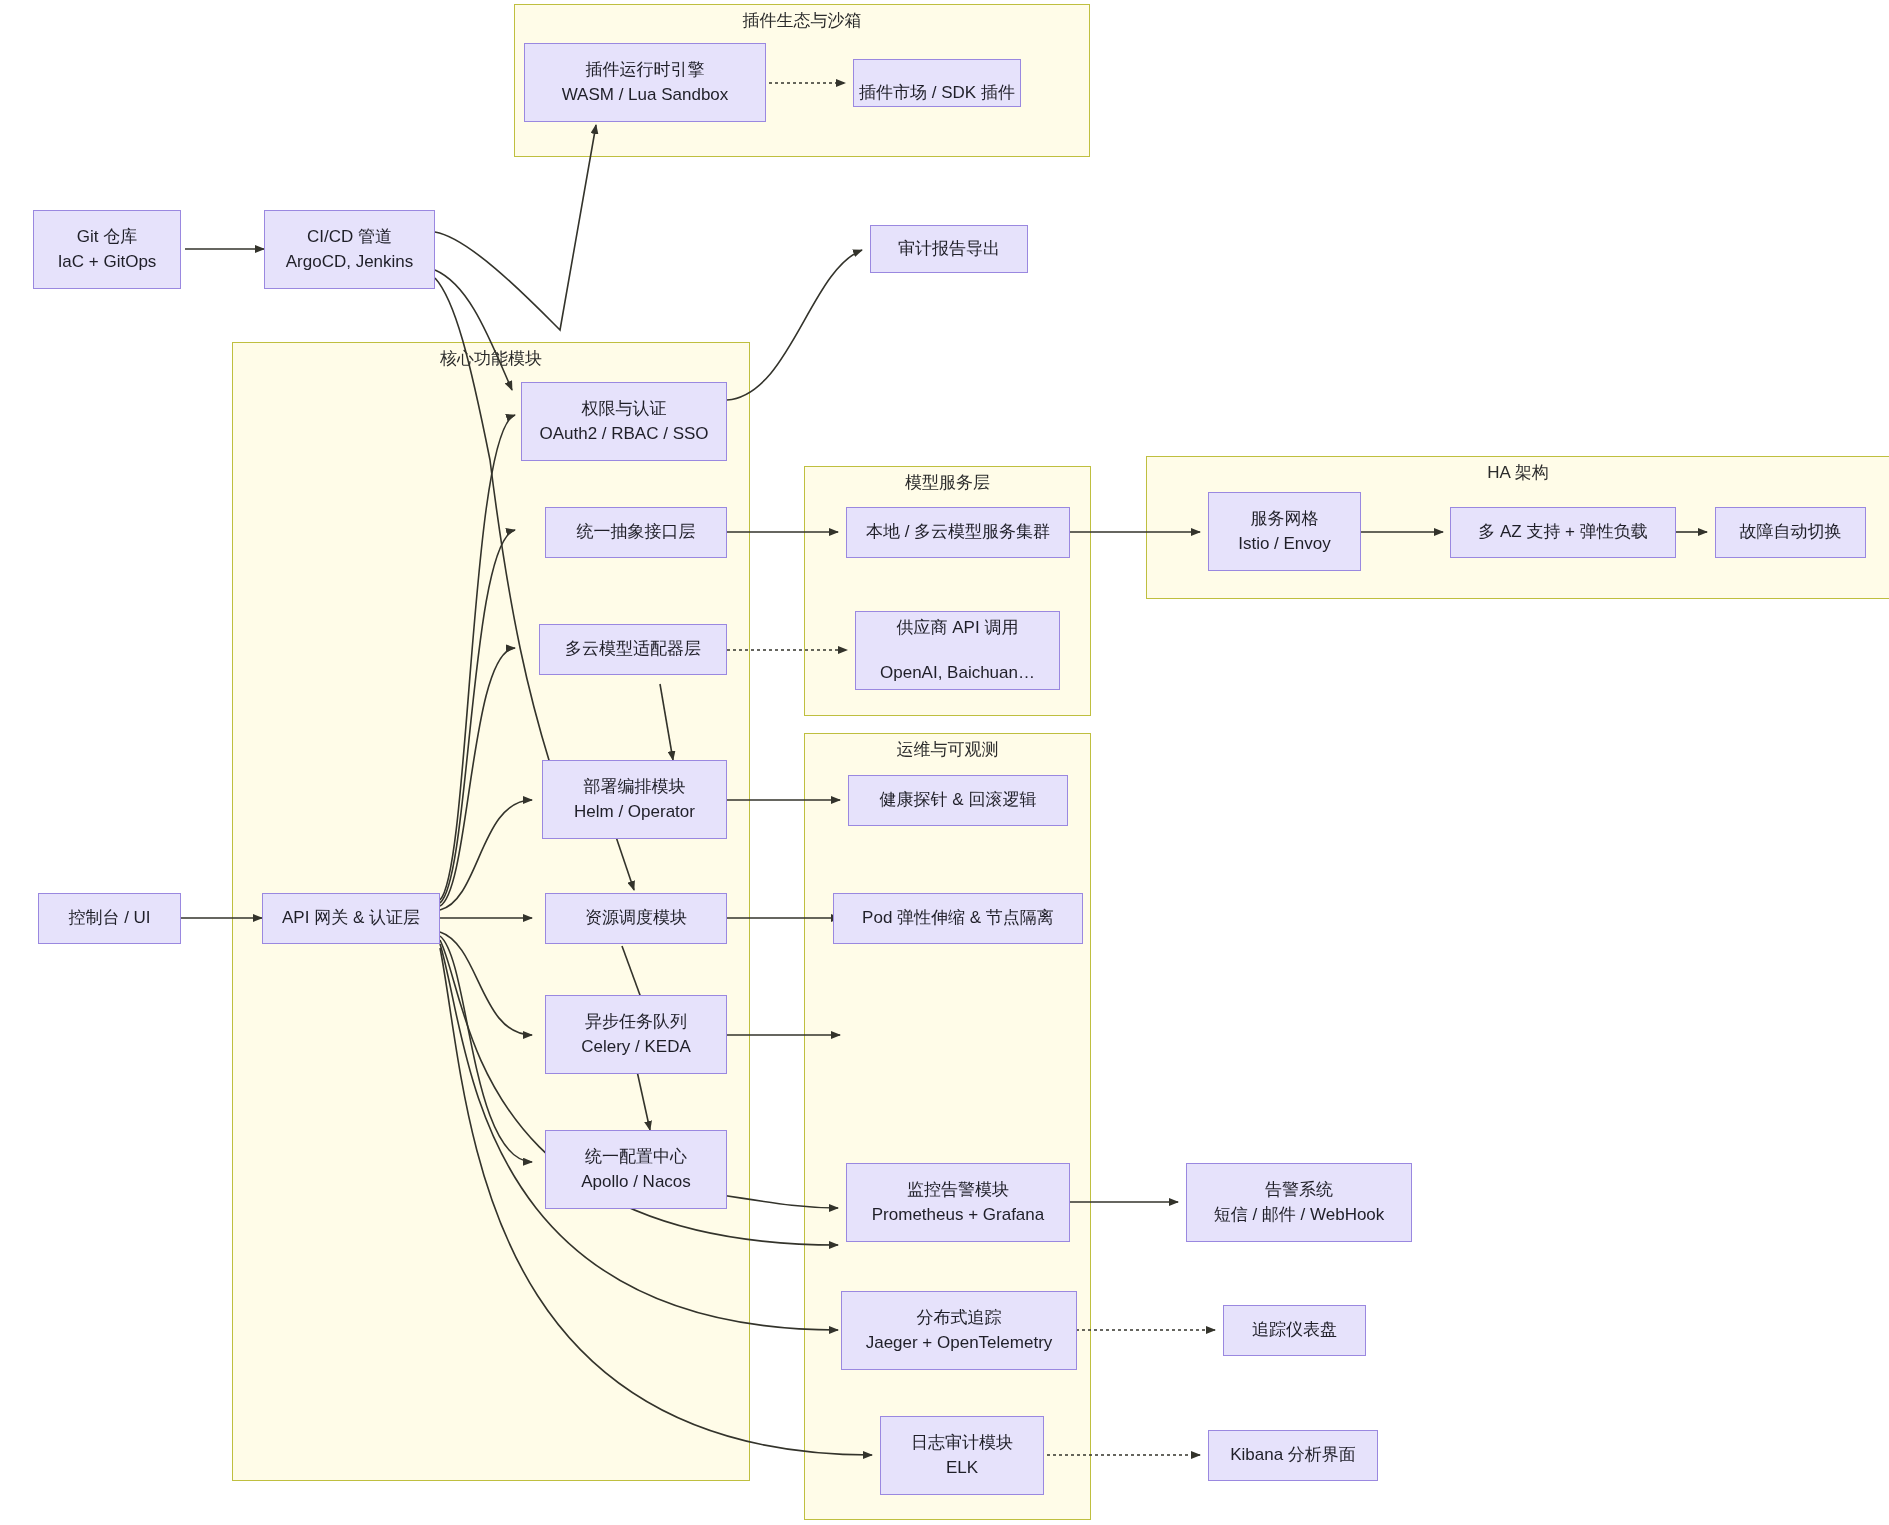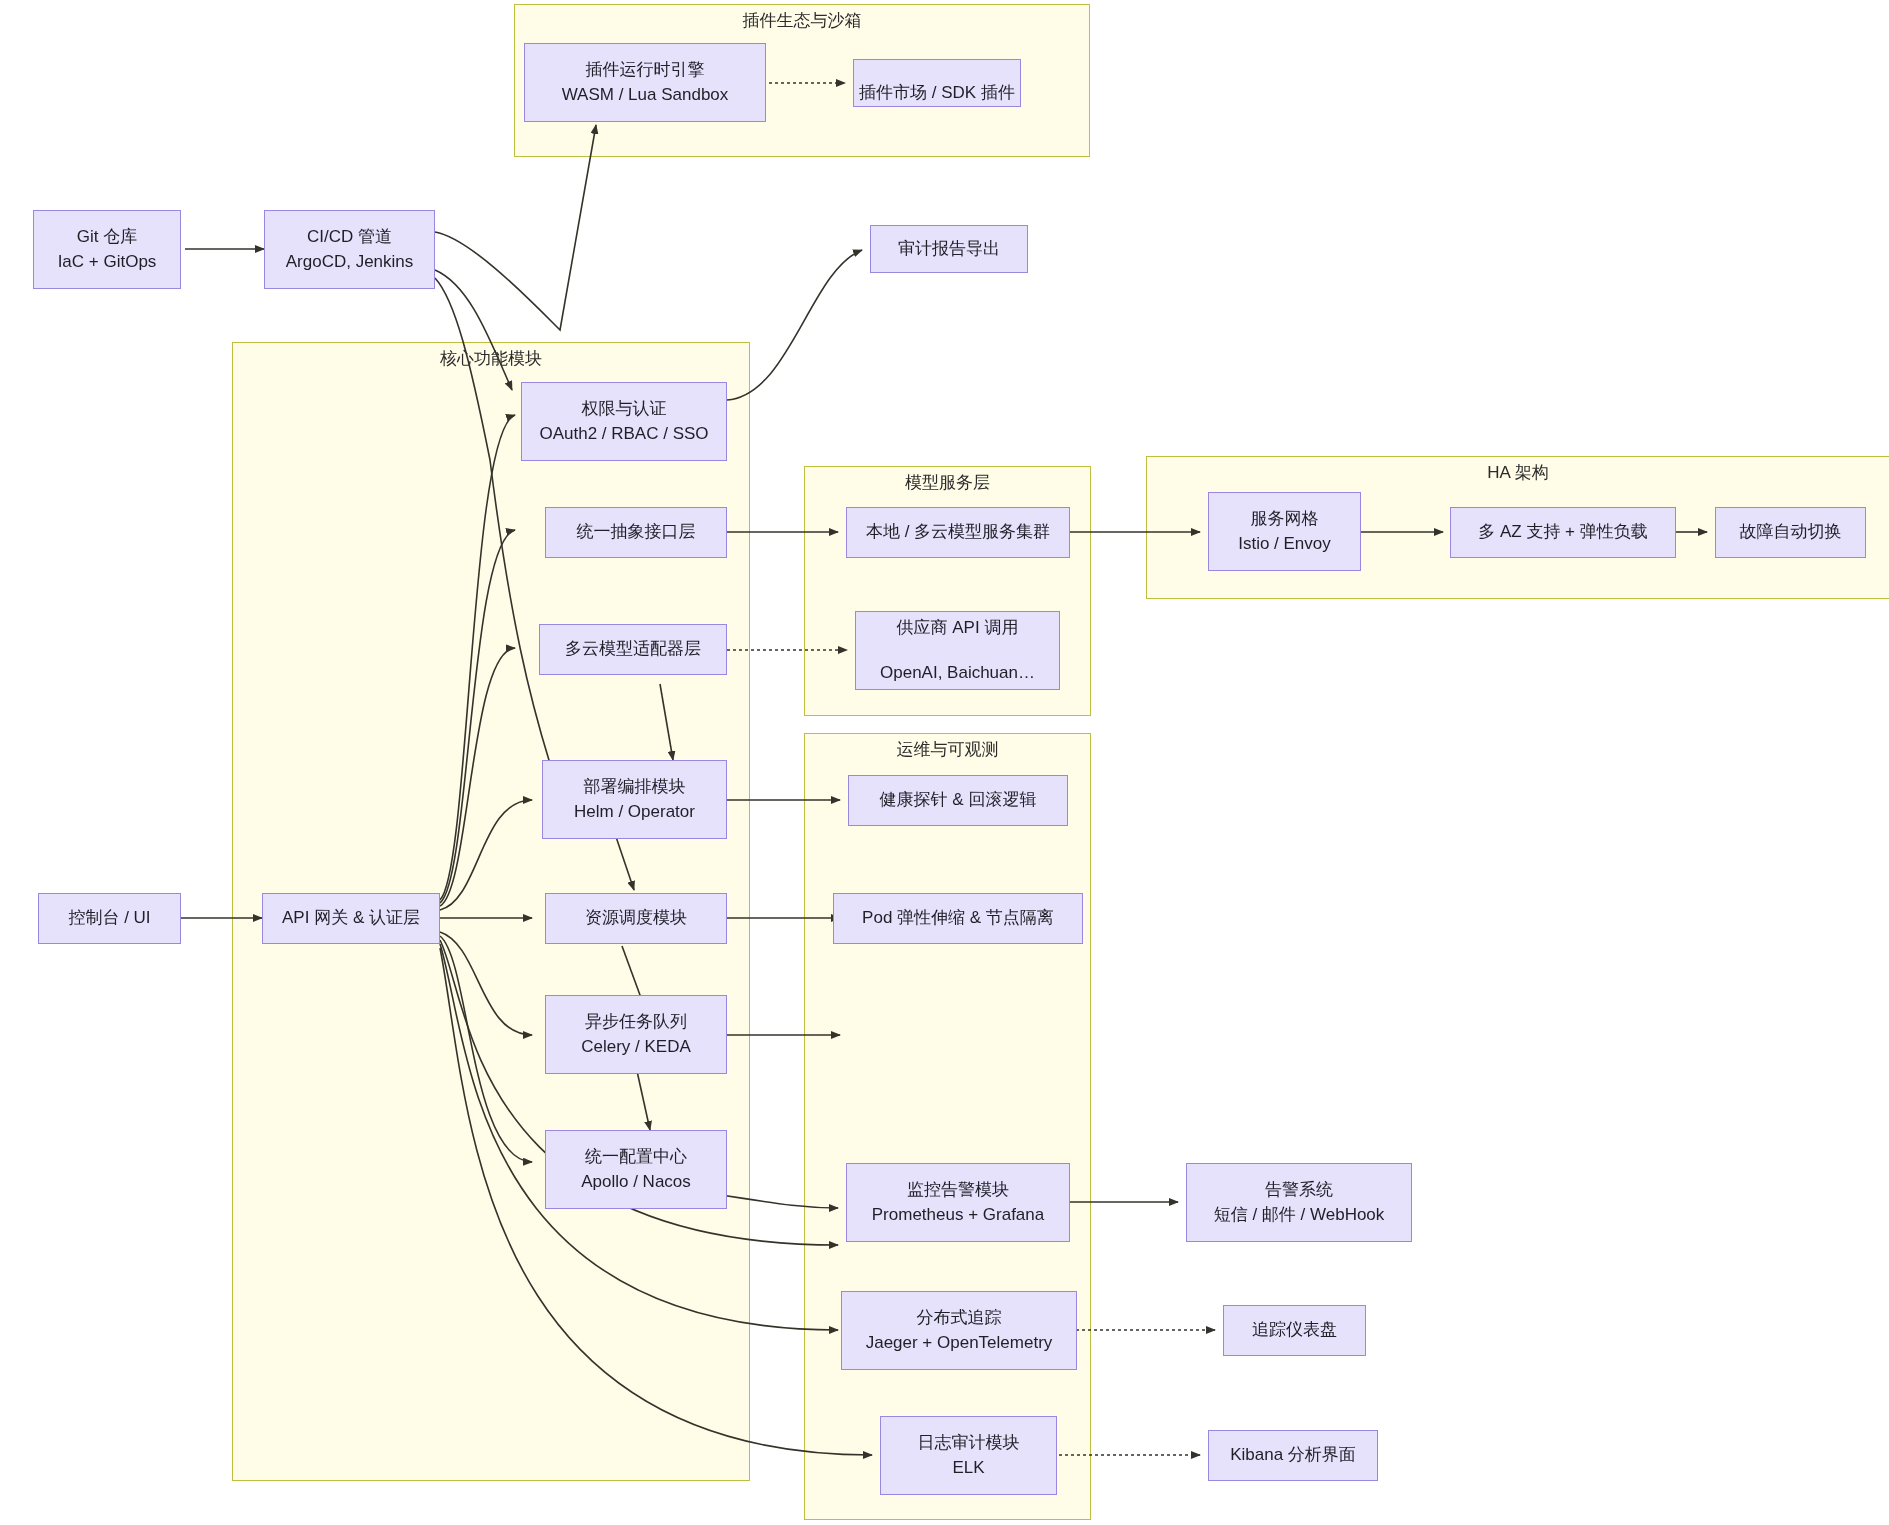--- a/index.html
+++ b/index.html
@@ -267,21 +267,21 @@
 
   <div class="node" style="left:841px; top:1291px; width:236px; height:79px;">
     <span class="l1">分布式追踪</span>
     <span class="l2">Jaeger + OpenTelemetry</span>
   </div>
 
   <div class="node" style="left:1223px; top:1305px; width:143px; height:51px;">
     <span class="l1">追踪仪表盘</span>
   </div>
 
-  <div class="node" style="left:880px; top:1416px; width:177px; height:79px;">
+  <div class="node" style="left:880px; top:1416px; width:164px; height:79px;">
     <span class="l1">日志审计模块</span>
     <span class="l2">ELK</span>
   </div>
 
   <div class="node" style="left:1208px; top:1430px; width:170px; height:51px;">
     <span class="l1">Kibana 分析界面</span>
   </div>
 
 </div>
 

